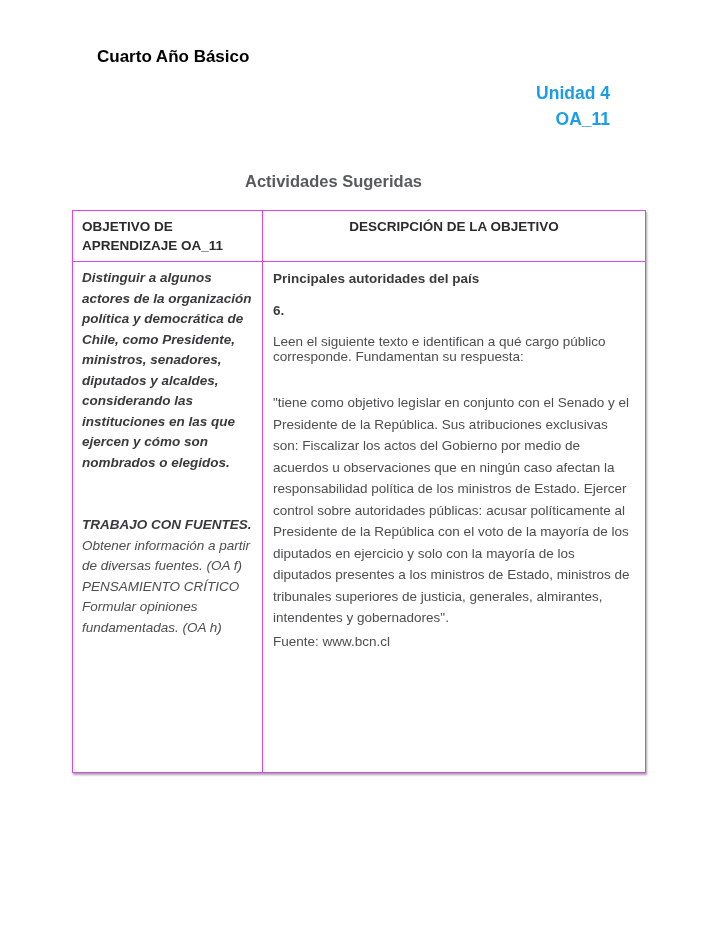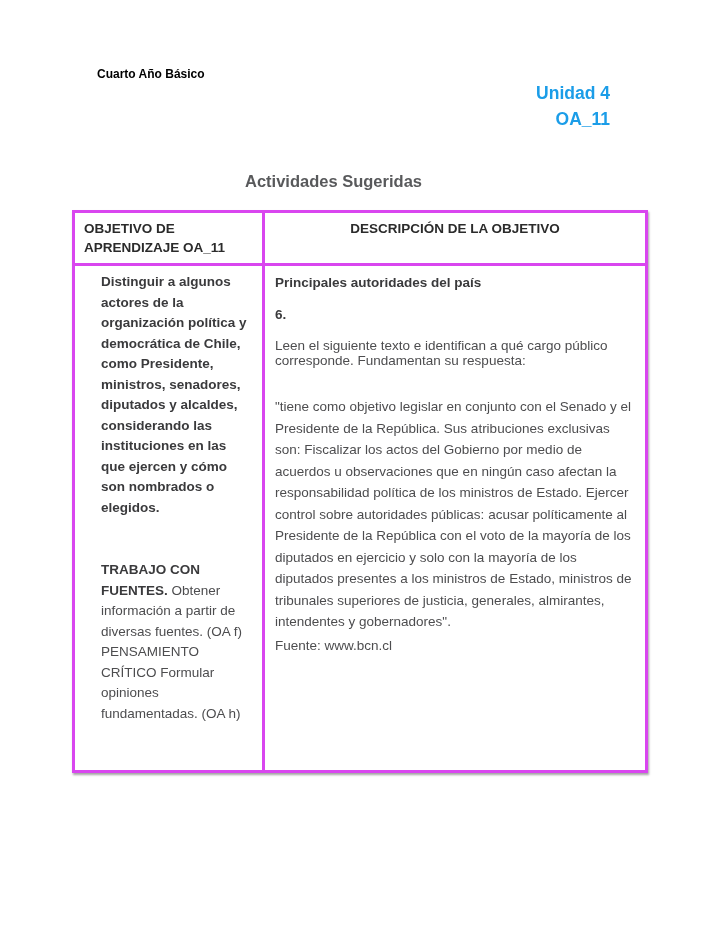--- a/index.html
+++ b/index.html
@@ -28,24 +28,24 @@
   .doc-title {
     color: #1b9de8;
     font-size: 24.5px;
     font-weight: bold;
     line-height: 32px;
     width: 430px;
     letter-spacing: 0.2px;
   }
   .doc-course {
     color: #000000;
-    font-size: 12px;
+    font-size: 17px;
     font-weight: bold;
     line-height: 24px;
-    margin-top: 20px;
+    margin-top: 3px;
   }
   .doc-meta {
     position: absolute;
     top: 38px;
     right: 12px;
     text-align: right;
   }
   .doc-unit, .doc-oa {
     color: #1b9de8;
     font-size: 17.5px;
@@ -71,21 +71,21 @@
     left: 72px;
     top: 210px;
     width: 573px;
     height: 563px;
     border-collapse: collapse;
     table-layout: fixed;
     background: #ffffff;
     box-shadow: 1px 2px 2px rgba(90,90,90,0.55);
   }
   .activity-table th, .activity-table td {
-    border: 3px solid #d946ef;
+    border: 1px solid #d946ef;
     vertical-align: top;
     padding: 6px 8px;
   }
   .col-objective { width: 190px; }
   .col-activity  { width: 383px; }
 
   .activity-table th {
     height: 50px;
     font-size: 13.5px;
     font-weight: bold;
@@ -95,21 +95,21 @@
   th.obj-head { text-align: left; padding-left: 9px; }
   th.desc-head { text-align: center; }
 
   .activity-table td {
     font-size: 13.5px;
     line-height: 20.5px;
     color: #4d4d4f;
   }
 
   
-  td.objective-cell { padding: 6px 8px 6px 26px; }
+  td.objective-cell { padding: 6px 8px 6px 9px; font-style: italic; }
   .objective-main {
     font-weight: bold;
     color: #3a3a3c;
     margin-bottom: 42px;
   }
   .sources-block { color: #4d4d4f; }
   .bold-label { font-weight: bold; color: #3a3a3c; }
 
   
   td.activity-cell { padding: 7px 10px 6px 10px; }

